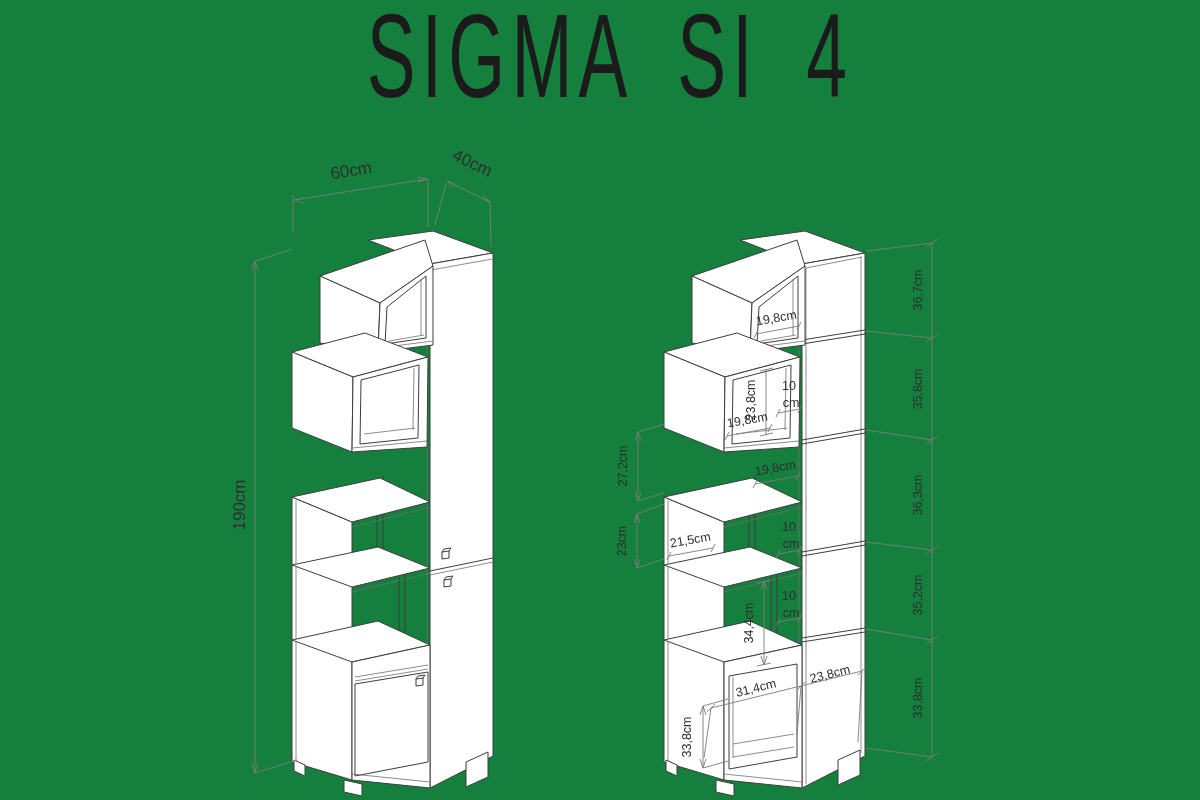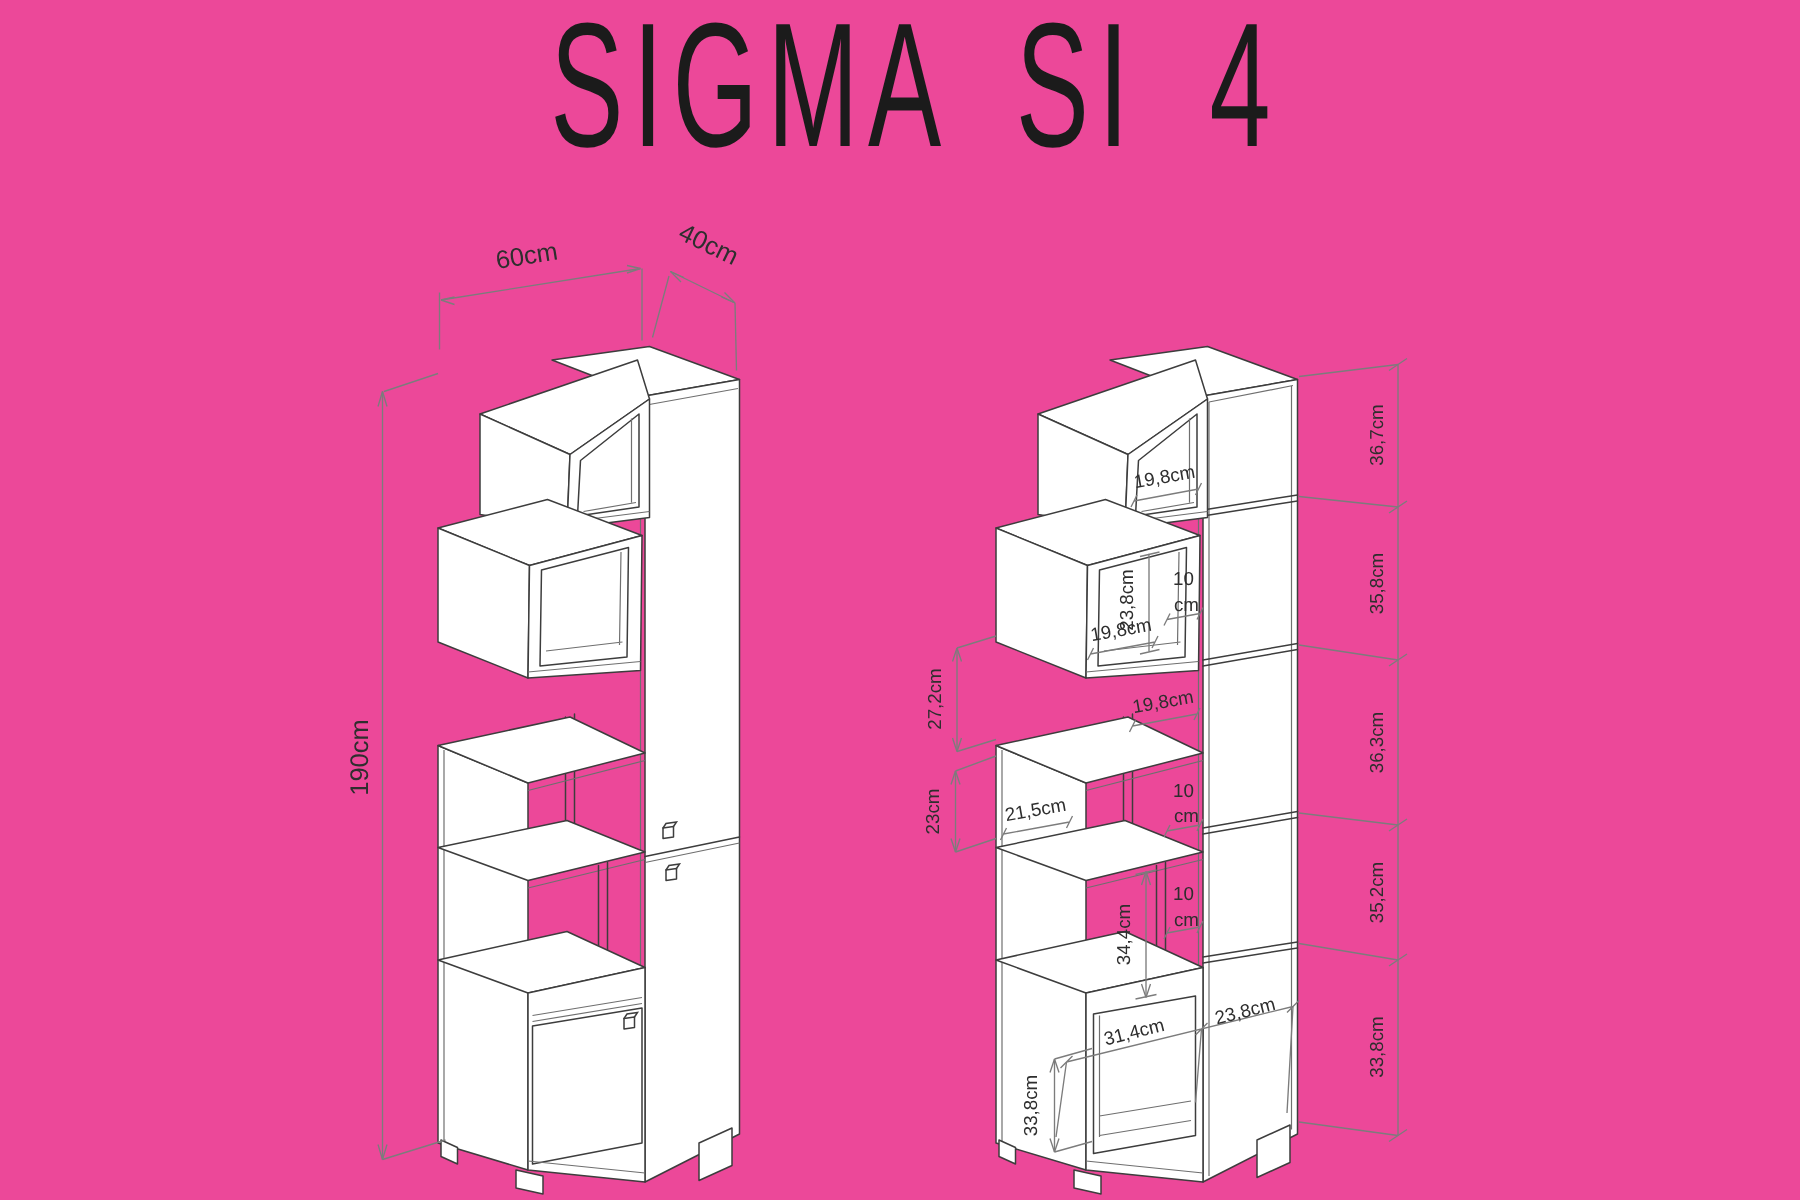--- a/index.html
+++ b/index.html
@@ -1,16 +1,16 @@
 <!DOCTYPE html>
 <html><head>
 <meta charset="utf-8">
 <style>
   html,body{margin:0;padding:0;background:#ffffff;}
-  .page{position:relative;width:1200px;height:800px;background:#ec4899;overflow:hidden;
+  .page{position:relative;width:1200px;height:800px;background:#15803d;overflow:hidden;
         font-family:"Liberation Sans", sans-serif;}
   svg{position:absolute;left:0;top:0;}
   .face{fill:#ffffff;stroke:#3d3d3d;stroke-width:1;stroke-linejoin:round;}
   .ln{fill:none;stroke:#3d3d3d;stroke-width:1;stroke-linecap:round;}
   .thin{fill:none;stroke:#6f6f6f;stroke-width:0.8;}
   .dim{fill:none;stroke:#7c7c7c;stroke-width:0.9;}
   .dimtext{fill:#2e2e2e;font-size:12.5px;text-anchor:middle;}
   .bigdim{fill:#2e2e2e;font-size:17px;text-anchor:middle;}
   .title{fill:#1b1b1b;font-size:118px;font-weight:400;text-anchor:middle;
          letter-spacing:10px;word-spacing:34px;}

